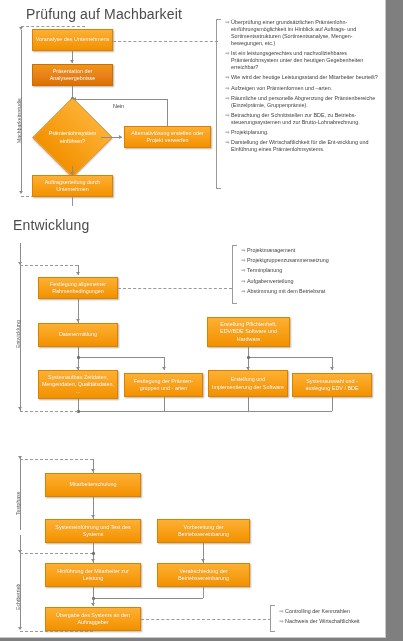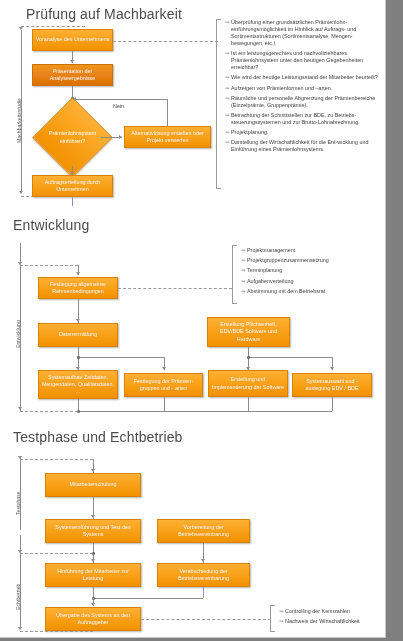--- a/index.html
+++ b/index.html
@@ -392,21 +392,20 @@
         <div class="note-item">
           <span class="bullet">⇒</span>
           <span class="txt">Abstimmung mit dem Betriebsrat</span>
         </div>
       </div>
     </div>
   </div>
 
   <div class="section" style="top:425px;height:212px;">
 
-    <div class="sec-title" style="left:13px;top:4px;">Testphase und Echtbetrieb</div>
 
     <div class="bracket" style="left:20px;top:32px;height:73px;"></div>
     <div class="bracket-label" style="left:15px;top:90px;">Testphase</div>
     <div class="bracket" style="left:20px;top:110px;height:92px;"></div>
     <div class="bracket-label" style="left:15px;top:185px;">Echtbetrieb</div>
 
     <div class="dashline-h" style="left:20px;top:34px;width:73px;"></div>
     <div class="arrow-down" style="left:18px;top:31px;"></div>
     <div class="vline" style="left:93px;top:34px;height:14px;"></div>
     <div class="arrow-down" style="left:91px;top:44px;"></div>

